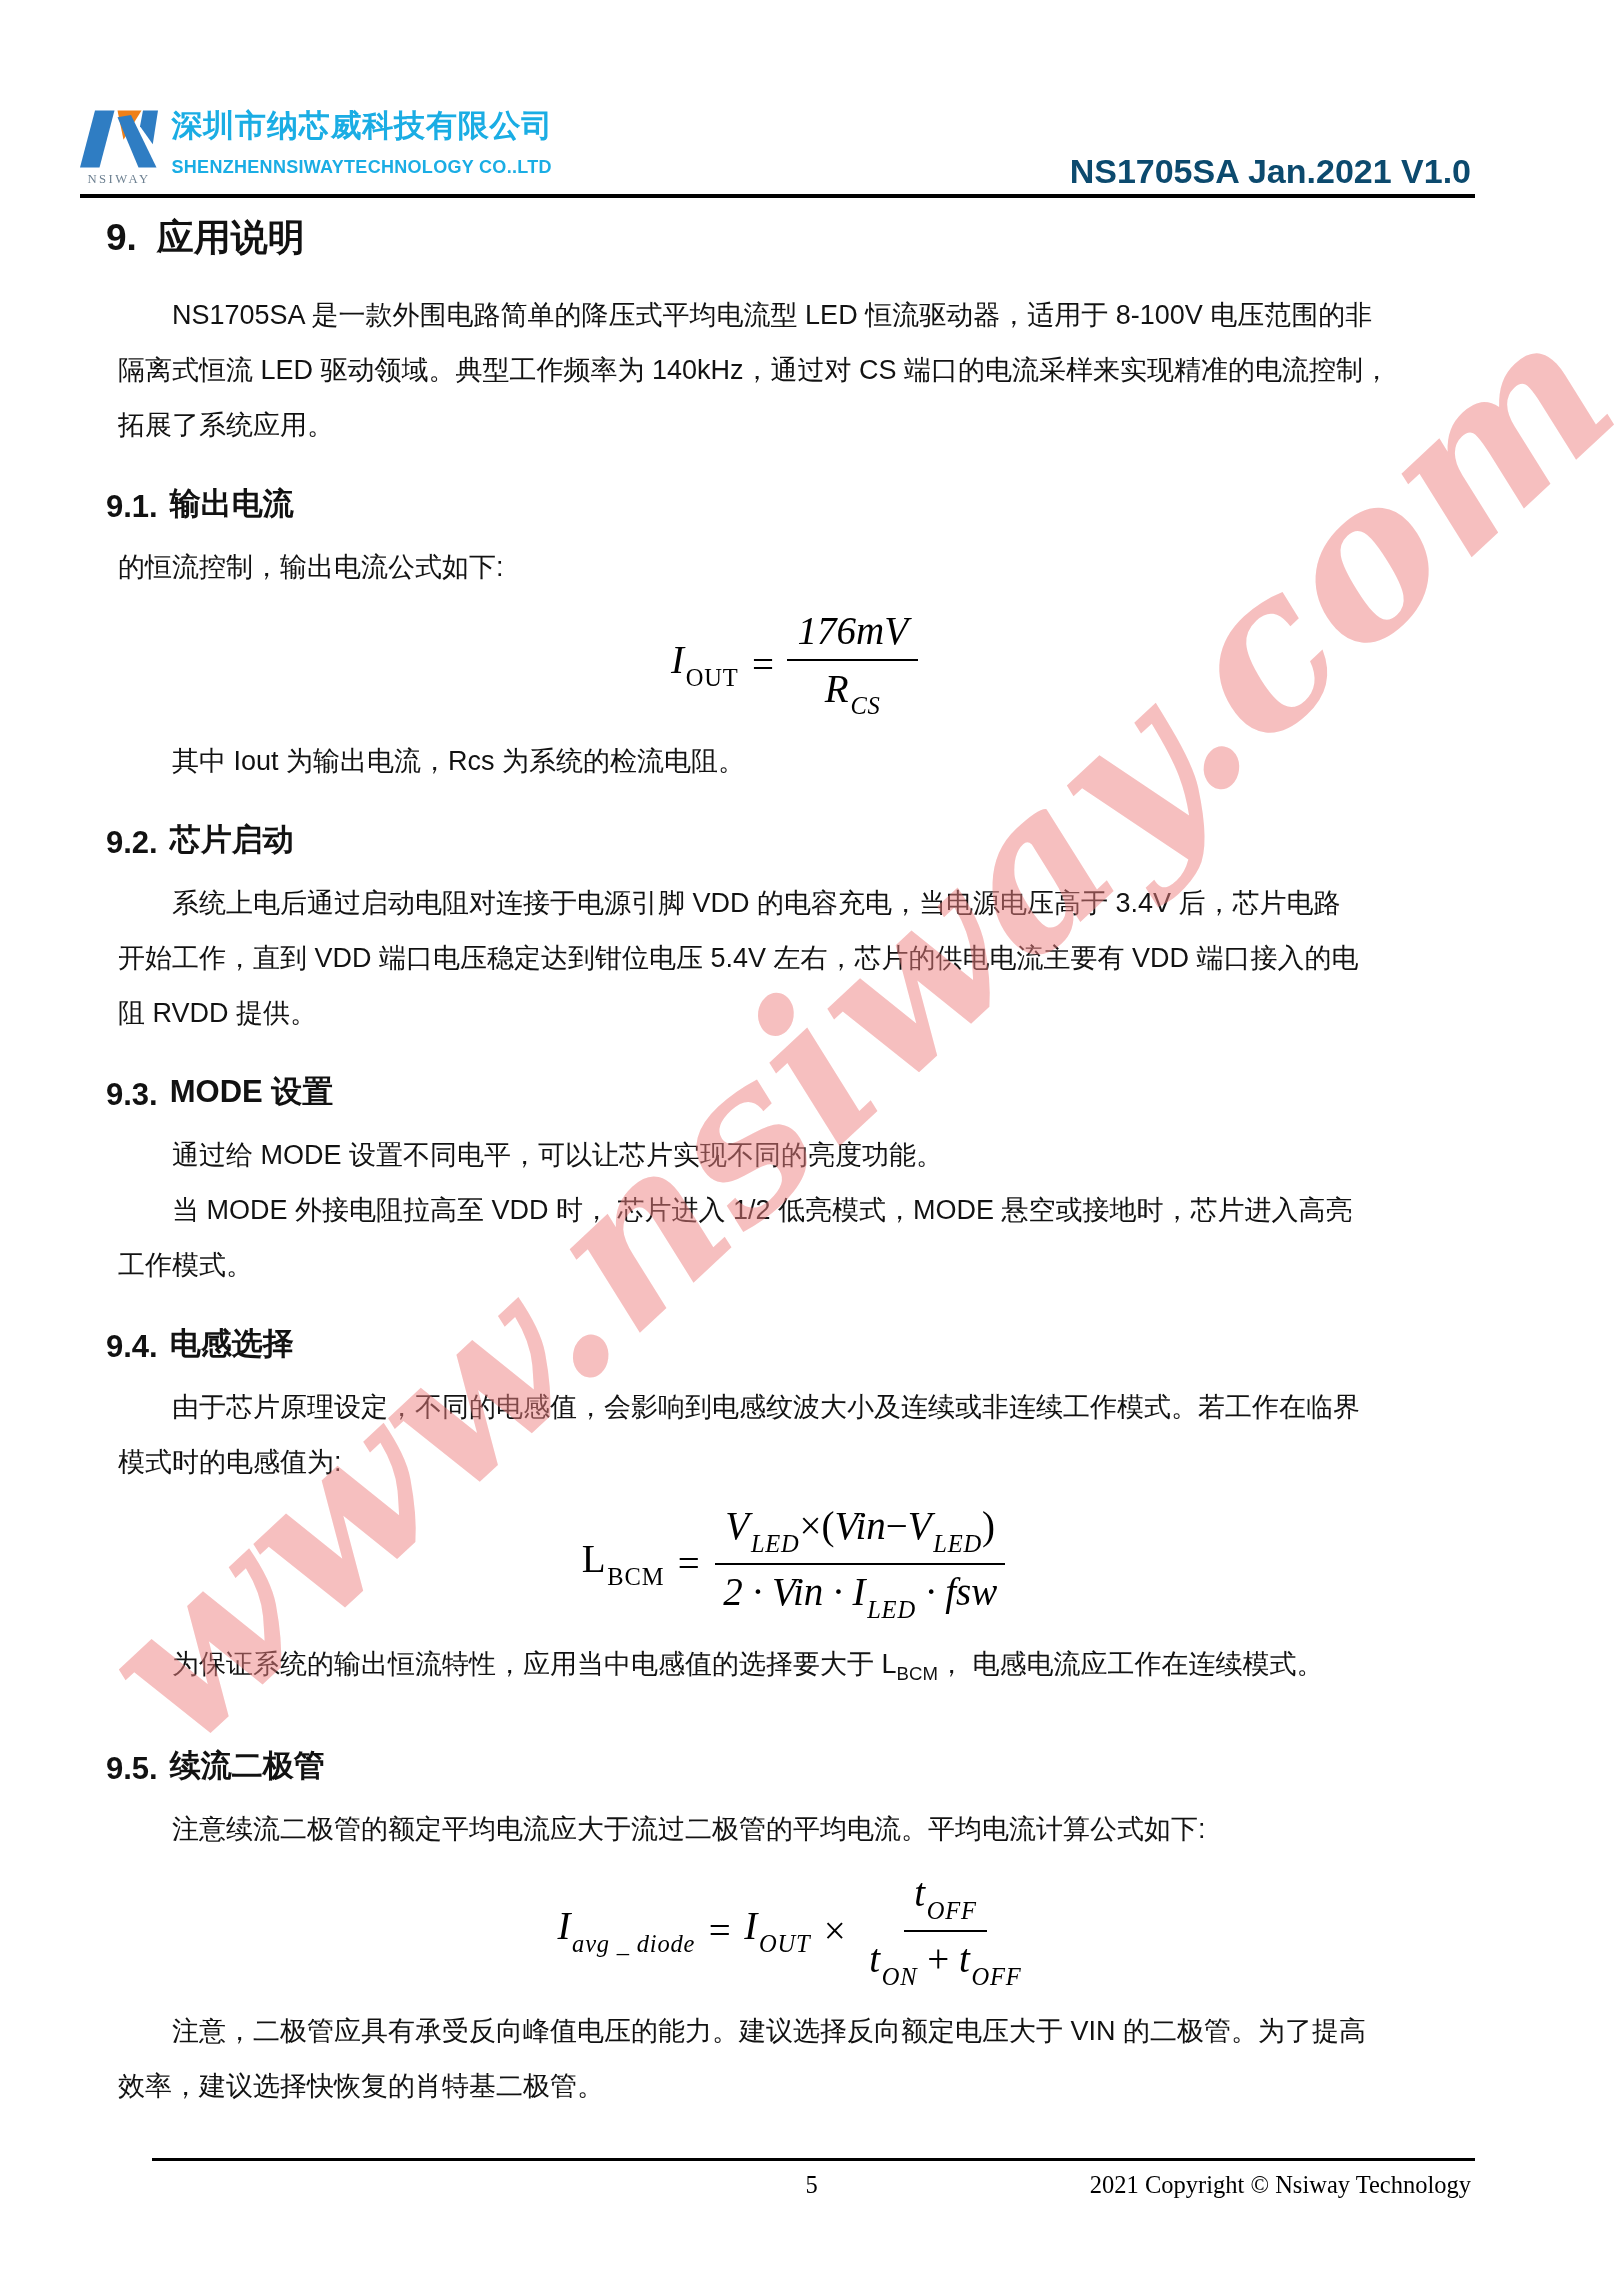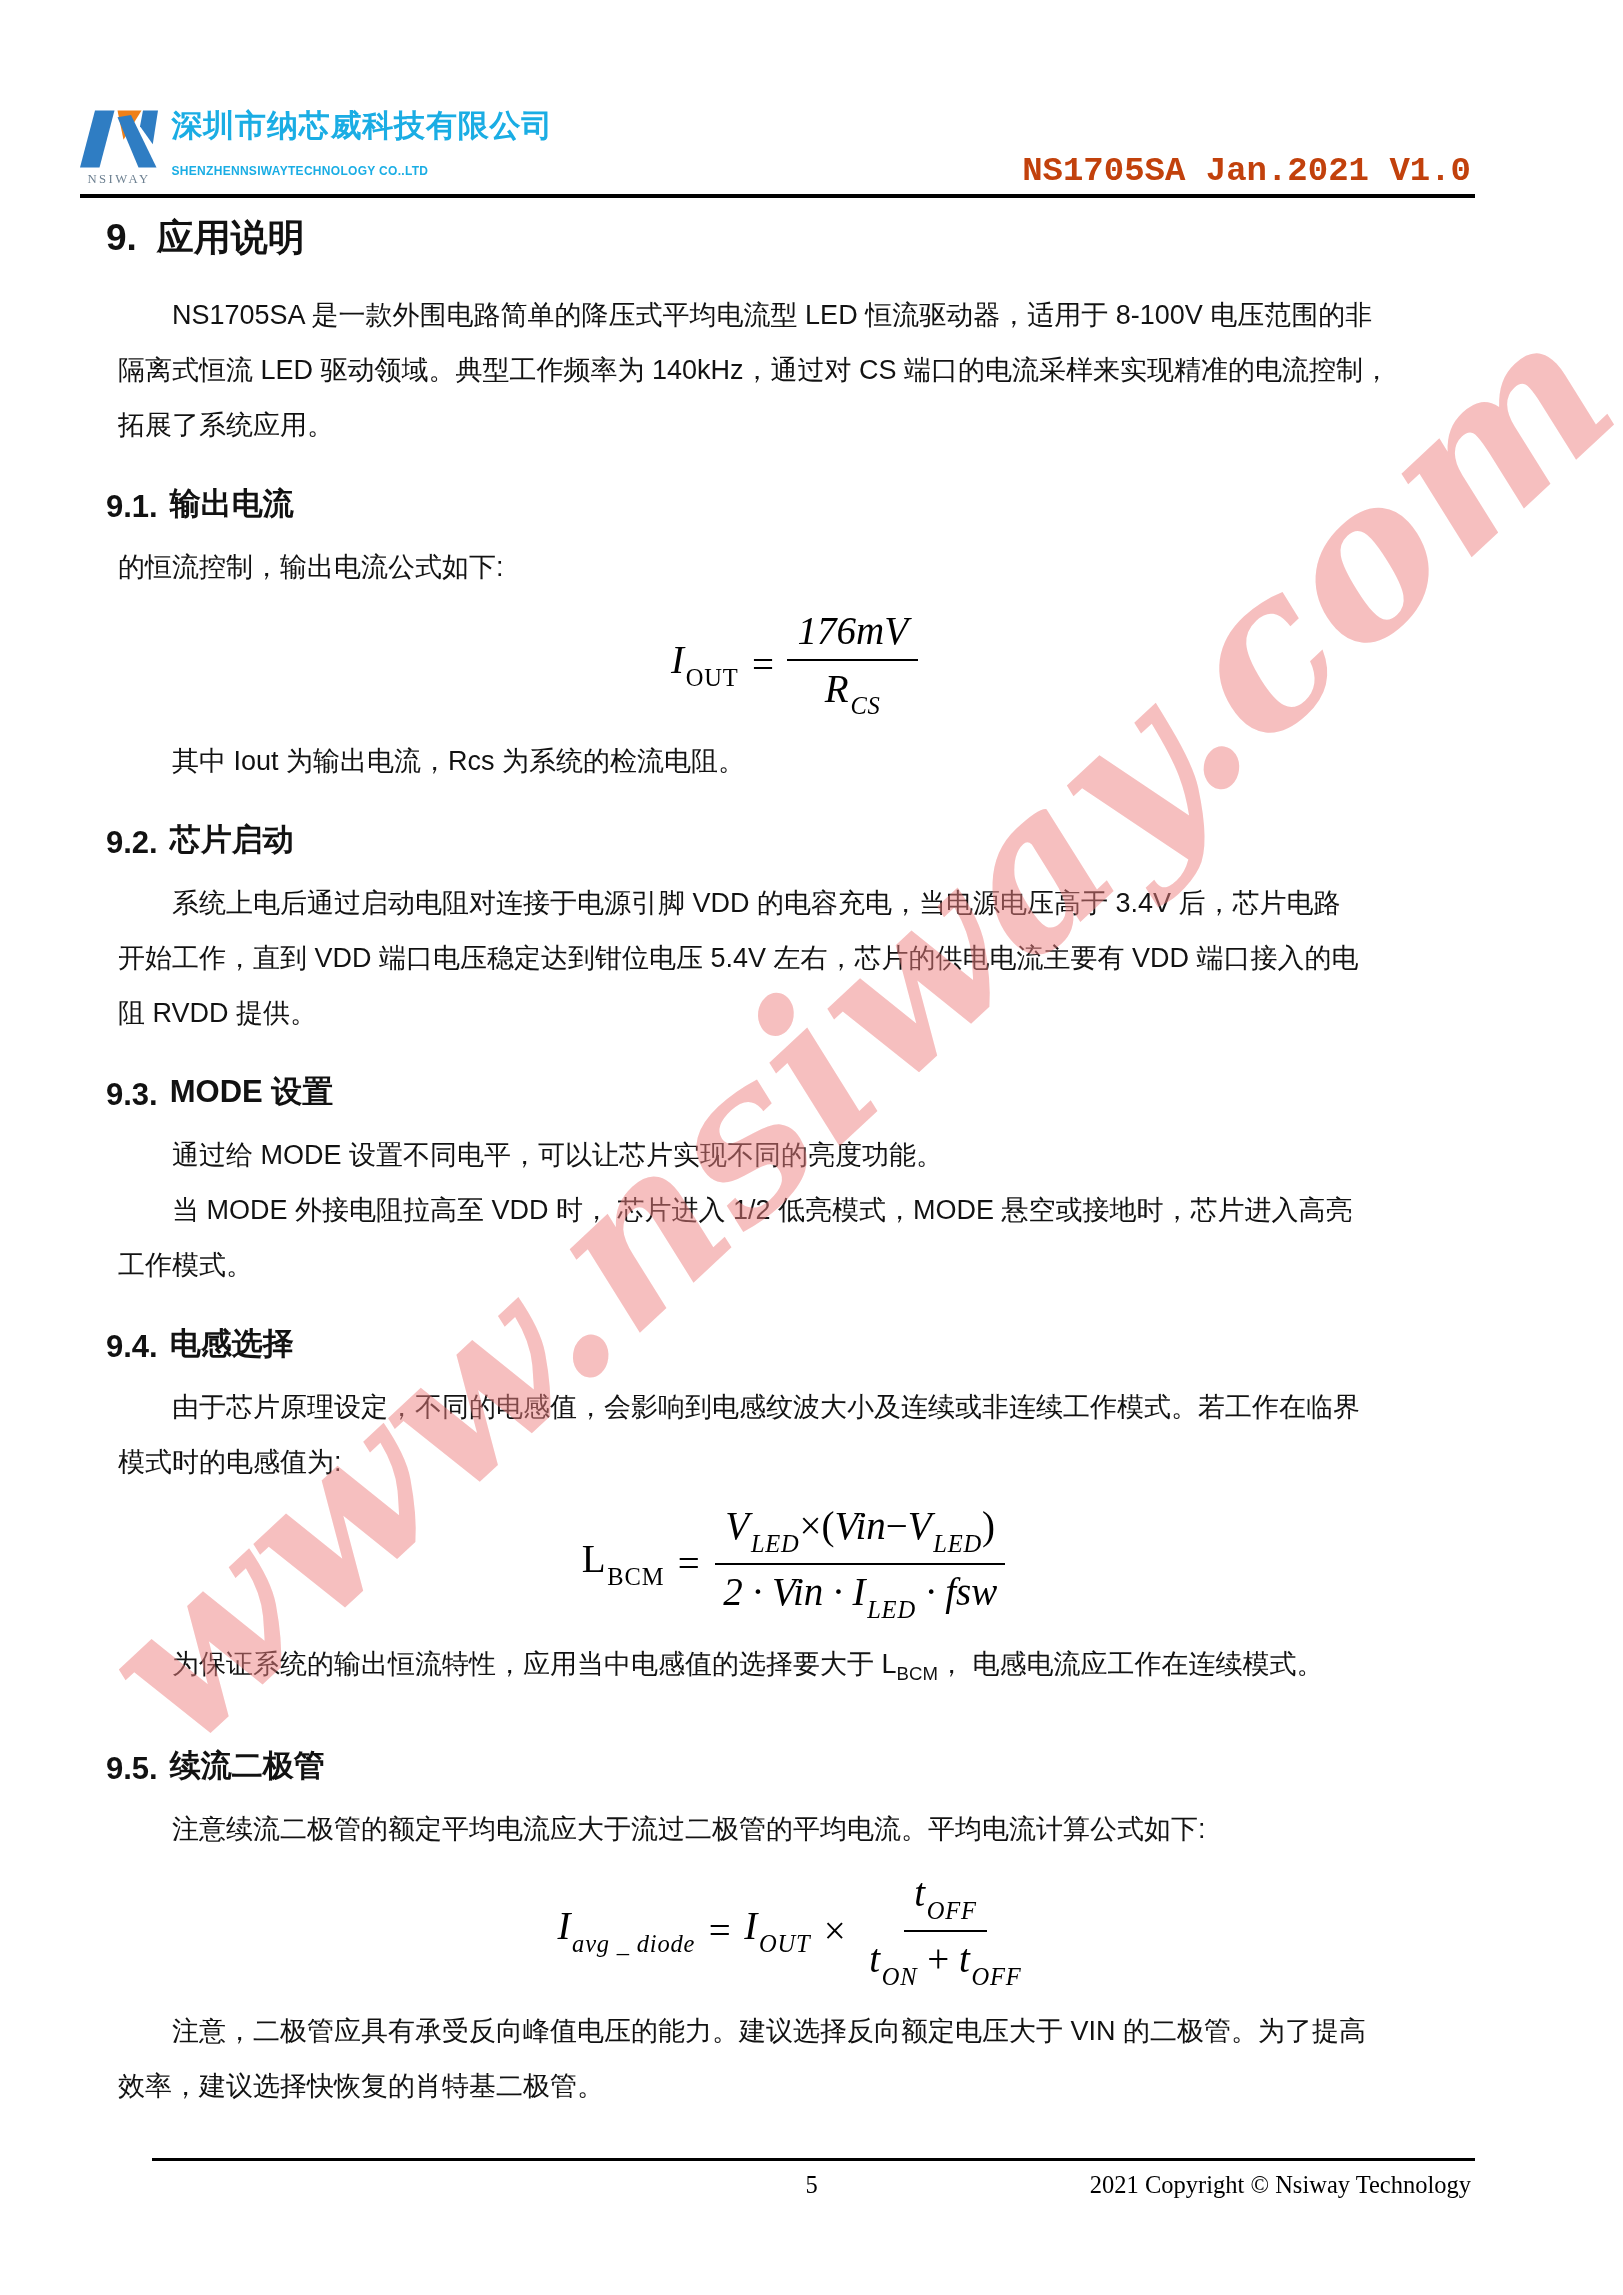--- a/index.html
+++ b/index.html
@@ -14,24 +14,24 @@
     font-family:"DejaVu Serif",serif;font-style:italic;font-weight:bold;
     font-size:210px;color:#ee8080;opacity:.5;letter-spacing:3.4px;
     transform:rotate(-43deg);white-space:nowrap;z-index:5;pointer-events:none;
   }
   
   .logo{position:absolute;left:80px;top:107px;display:flex;gap:13.5px;align-items:flex-start;z-index:2}
   .emblem{width:78px;display:flex;flex-direction:column;align-items:center}
   .emblem .mark-label{font-family:"Liberation Serif",serif;font-size:12.7px;letter-spacing:2.5px;color:#6d8091;margin-top:0.8px}
   .company{display:flex;flex-direction:column;justify-content:flex-start}
   .company .cn{font-size:31px;font-weight:bold;color:#1aade4;line-height:1.25;letter-spacing:0.8px}
-  .company .en{font-size:12px;font-weight:bold;color:#1aade4;letter-spacing:0.3px;margin-top:18px}
+  .company .en{font-size:18px;font-weight:bold;color:#1aade4;letter-spacing:0.3px;margin-top:11px}
   .docref{
     position:absolute;top:152px;right:152px;z-index:2;
-    font-family:Liberation Mono, monospace;font-weight:bold;font-size:34px;color:#c2410c;
+    font-family:Liberation Sans, sans-serif;font-weight:bold;font-size:34px;color:#0c4a6e;
   }
   .header-rule{position:absolute;left:80px;top:194px;width:1395px;height:4.2px;background:#000;z-index:2}
   
   .content{position:absolute;left:118px;top:213px;width:1353px;z-index:2}
   .sec1{font-size:37px;font-weight:bold;margin:0 0 25px -12px;display:flex;gap:20px;align-items:baseline}
   .sec2{font-size:31px;font-weight:bold;margin:30px 0 15px -12px;display:flex;gap:12px;align-items:flex-end}
   .sec2.gap-lg{margin-top:44px}
   .ln{font-size:27px;line-height:55px;white-space:nowrap}
   .ind{text-indent:54px}
   .isub{font-size:18.6px;vertical-align:-6.8px}

